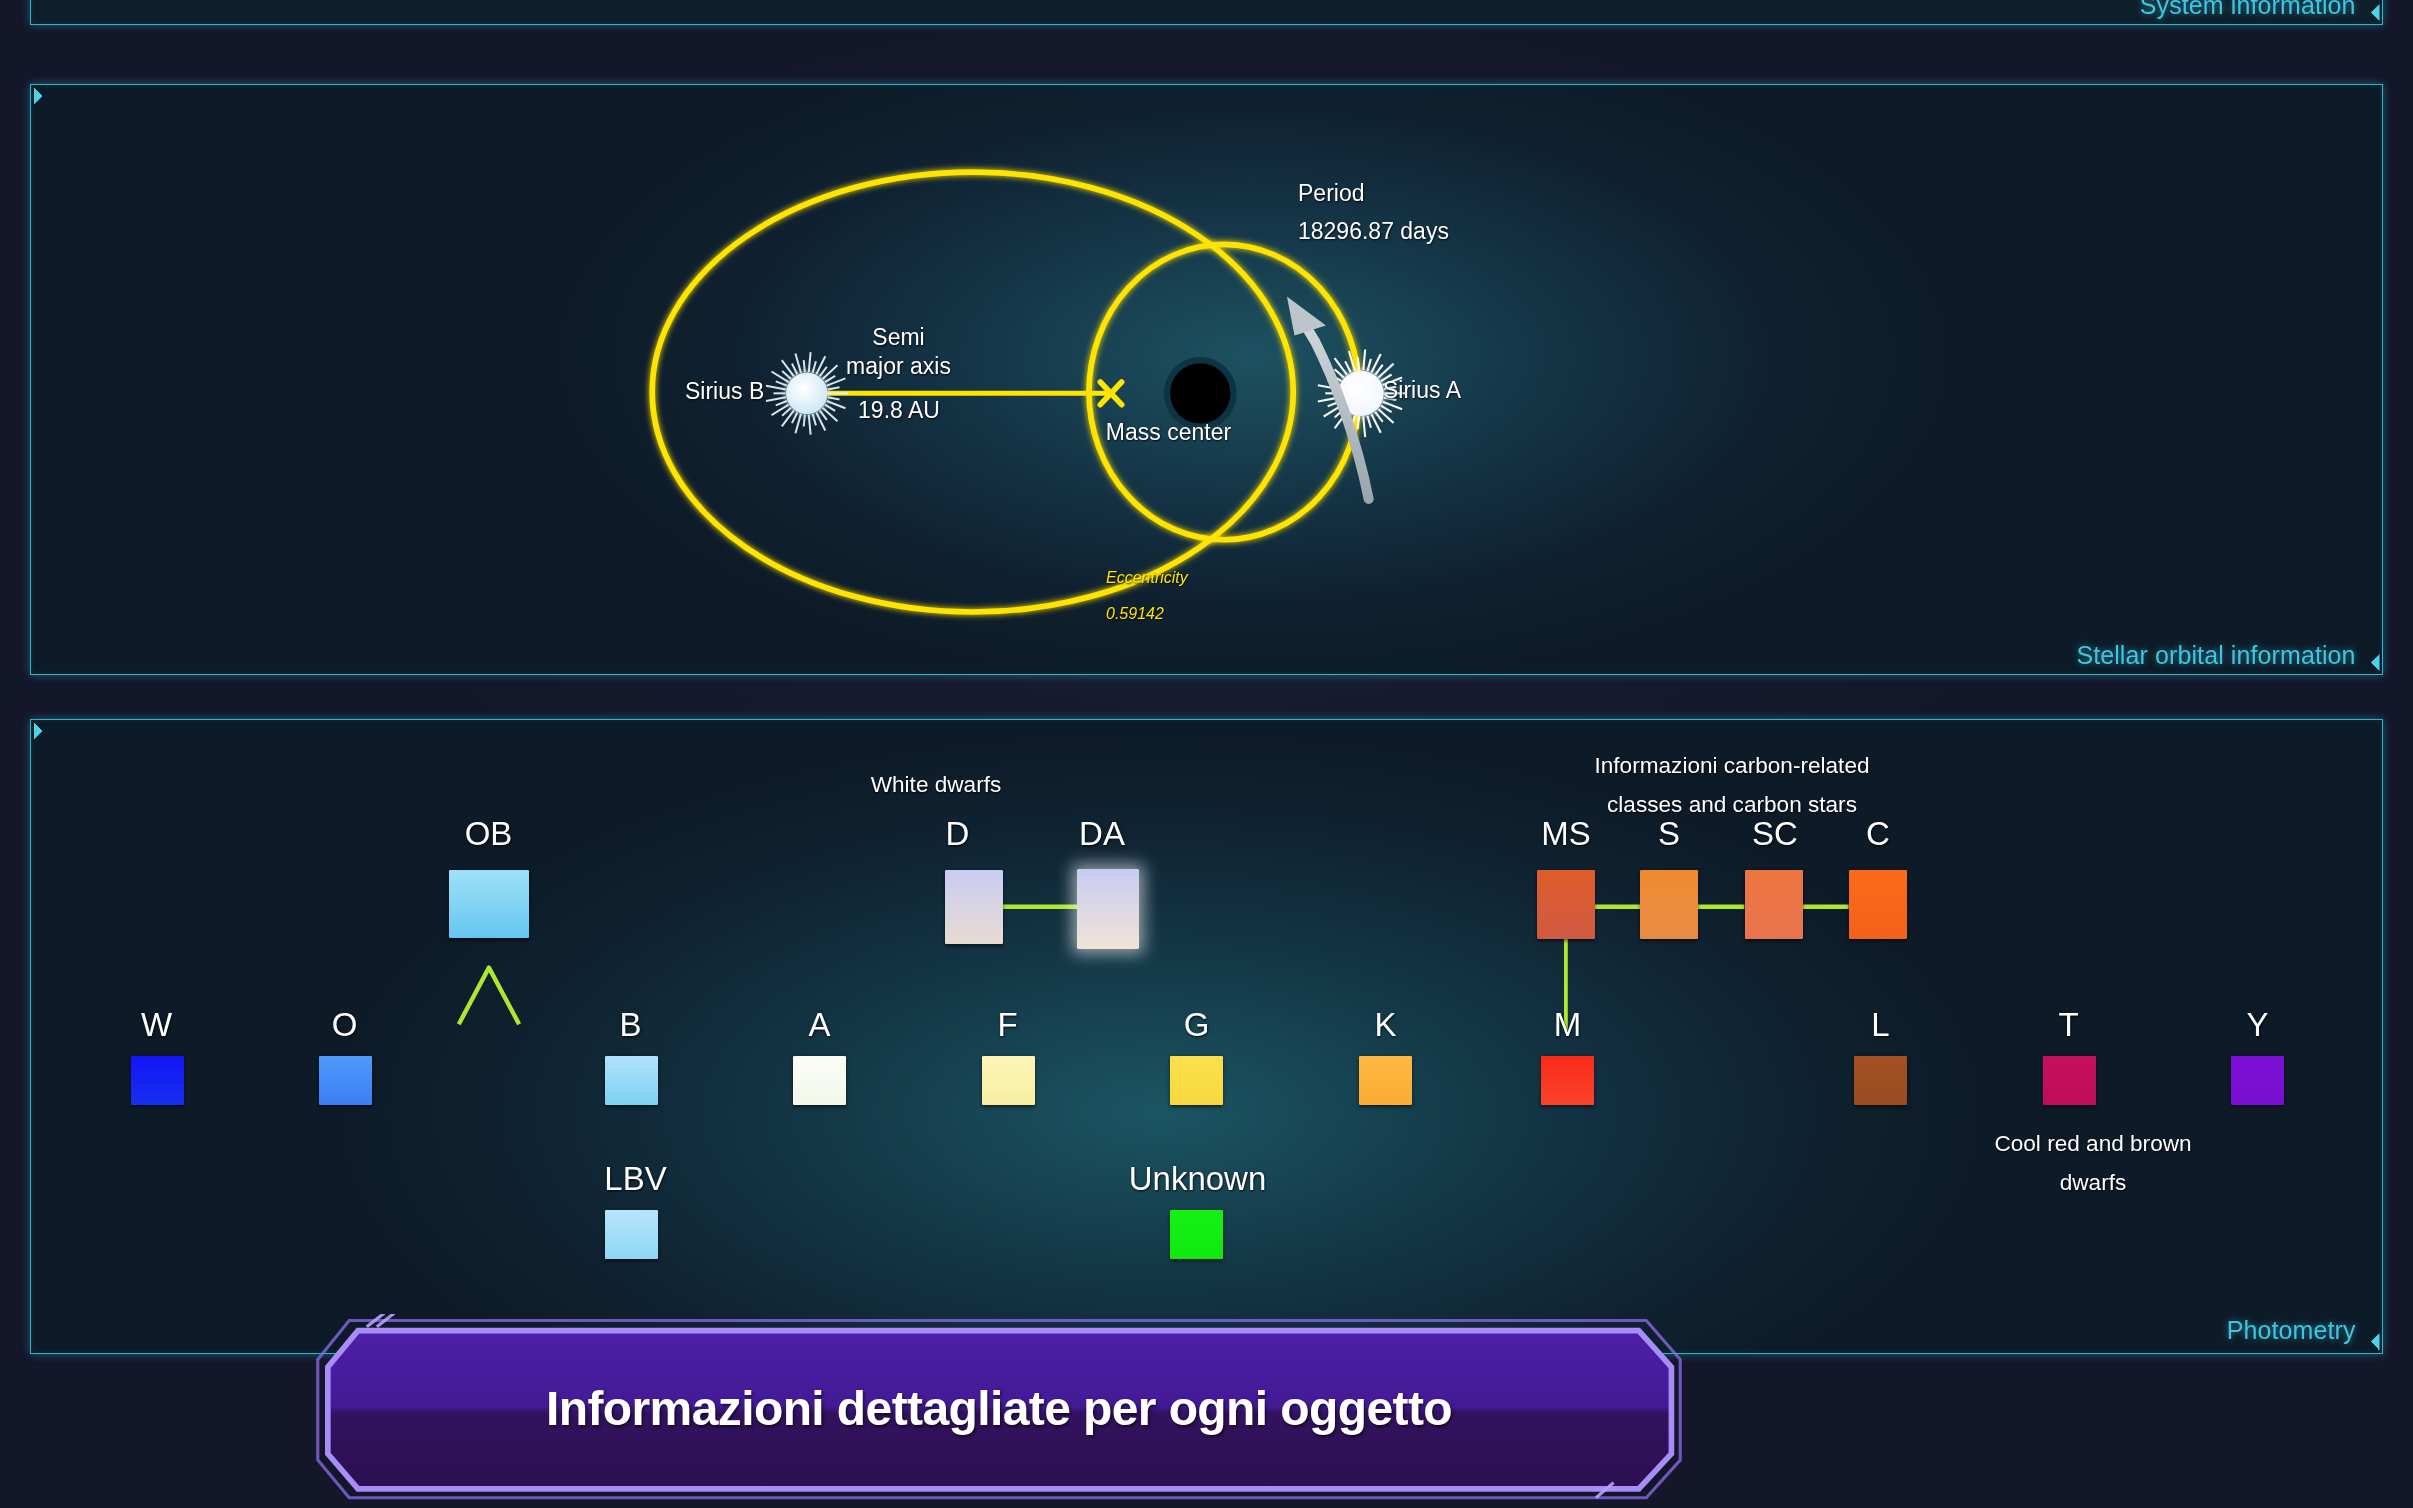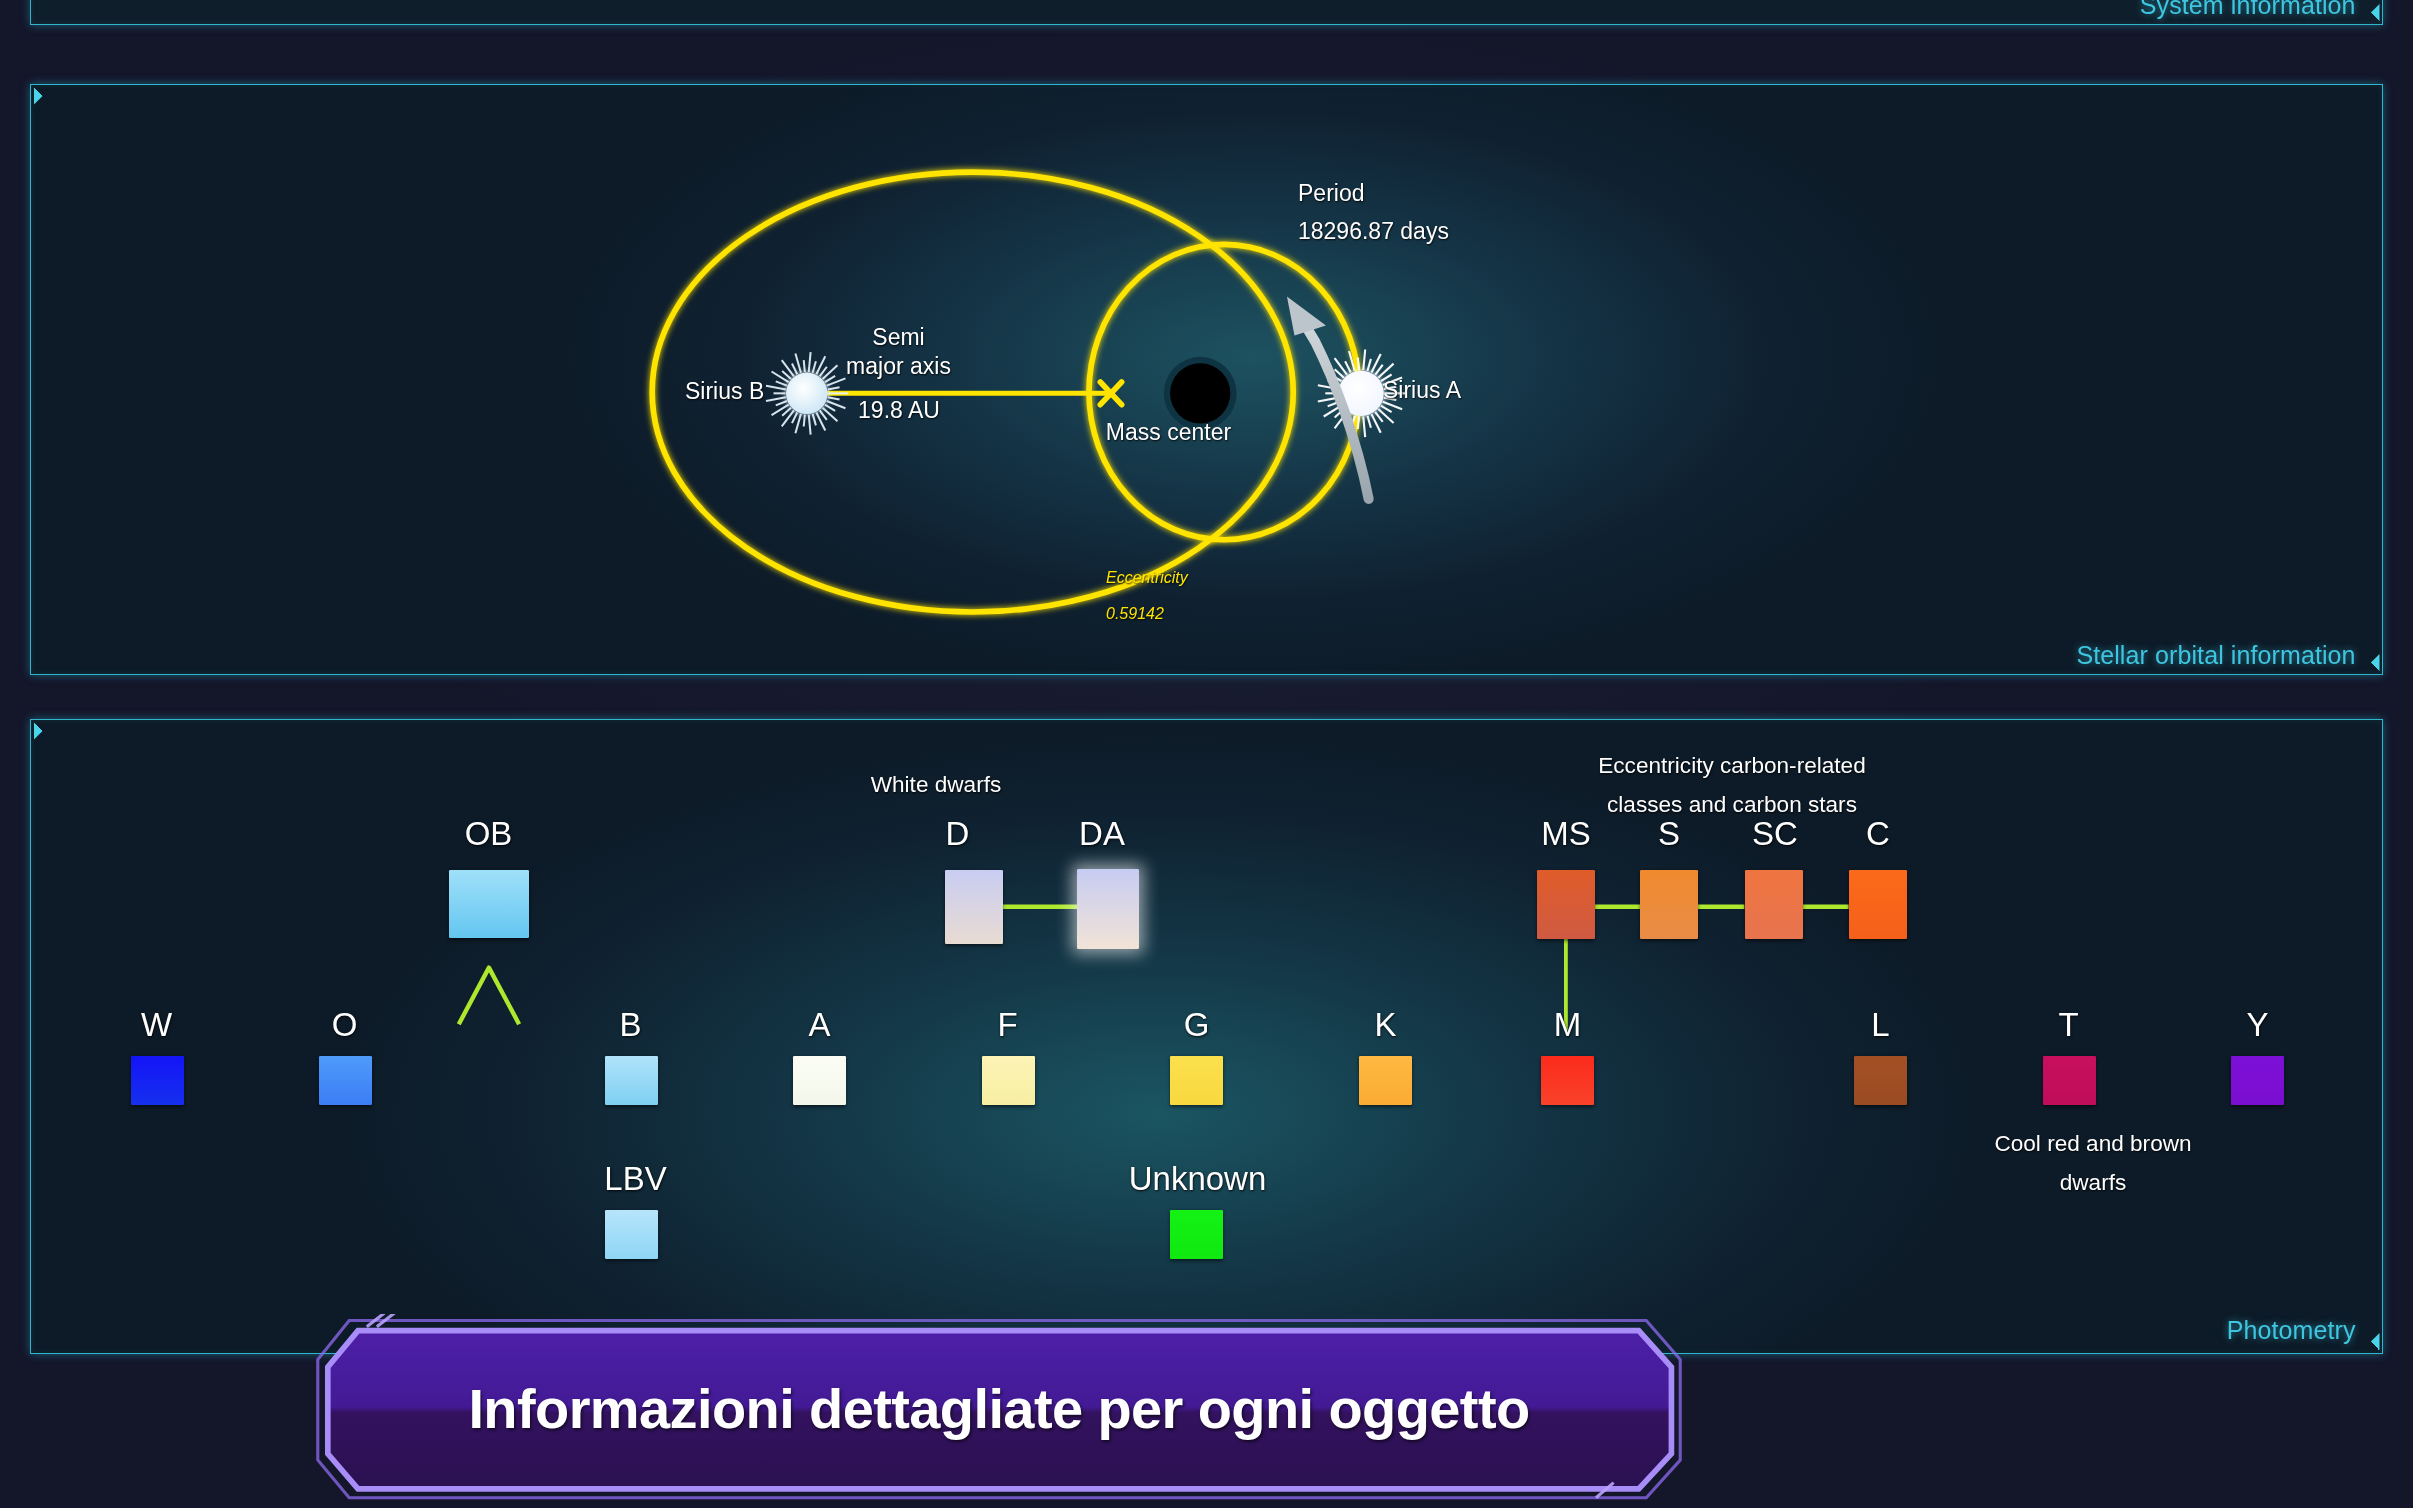--- a/index.html
+++ b/index.html
@@ -97,21 +97,21 @@
   #link-svg{ position:absolute; left:0; top:0; pointer-events:none; }
 
   
   #banner{
     position:absolute; left:314px; top:1314px; width:1370px; height:189px;
   }
   #banner svg{ position:absolute; left:0; top:0; }
   #banner-text{
     position:absolute; left:0; top:0; width:1370px; height:189px;
     display:flex; align-items:center; justify-content:center;
-    color:#fff; font-size:56px; font-weight:bold; letter-spacing:-0.6px;
+    color:#fff; font-size:48px; font-weight:bold; letter-spacing:-0.6px;
     text-shadow:1.3px 1.9px 3.1px rgba(0,0,0,.6);
     white-space:nowrap;
   }
 </style>
 </head>
 <body>
 
 <div id="stage">
 
   <div class="panel" id="panel-system">
@@ -279,21 +279,21 @@
     <line x1="2702" y1="1443" x2="2776" y2="1443" stroke="#aee82e" stroke-width="7"></line>
 
     <line x1="2868" y1="1443" x2="2942" y2="1443" stroke="#aee82e" stroke-width="7"></line>
 
     <line x1="2492" y1="1490" x2="2492" y2="1640" stroke="#aee82e" stroke-width="6"></line>
 
     <polyline points="730,1630 778,1540 826,1630" fill="none" stroke="#aee82e" stroke-width="7" stroke-linejoin="round"></polyline>
   </svg>
 
   <div class="sp-head" style="left:804px; top:772px; width:264px;">White dwarfs</div>
-  <div class="sp-head" style="left:1490px; top:753px; width:484px;">Eccentricity carbon-related</div>
+  <div class="sp-head" style="left:1490px; top:753px; width:484px;">Informazioni carbon-related</div>
   <div class="sp-head" style="left:1490px; top:792px; width:484px;">classes and carbon stars</div>
   <div class="sp-head" style="left:1898px; top:1131px; width:390px;">Cool red and brown</div>
   <div class="sp-head" style="left:1898px; top:1170px; width:390px;">dwarfs</div>
 
   <div class="sp-label" style="left:432px; top:815px; width:113px;">OB</div>
   <div class="sp-box" id="box-ob" style="left: 449px; top: 870px; width: 80px; height: 68px; background: linear-gradient(rgb(159, 224, 249) 0%, rgb(100, 198, 240) 100%);"></div>
 
   <div class="sp-label" style="left:920px; top:815px; width:75px;">D</div>
   <div class="sp-box" id="box-d" style="left: 945px; top: 870px; width: 58px; height: 74px; background: linear-gradient(rgb(201, 205, 242) 0%, rgb(232, 219, 210) 100%);"></div>
 

